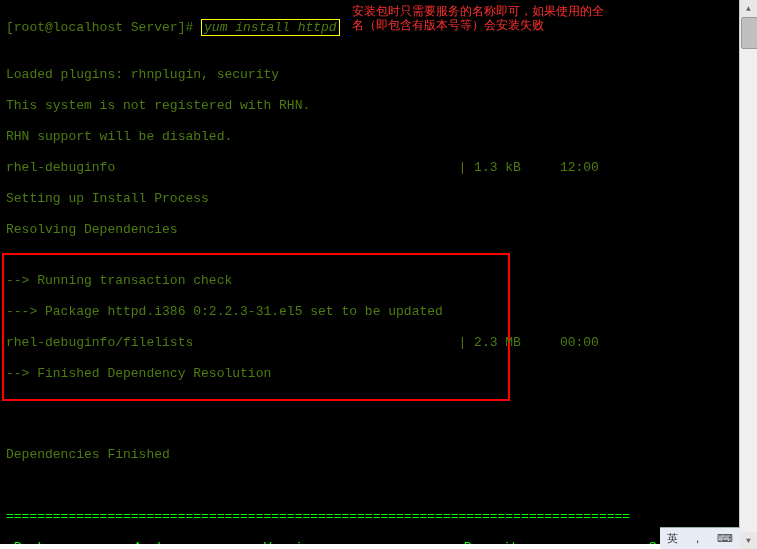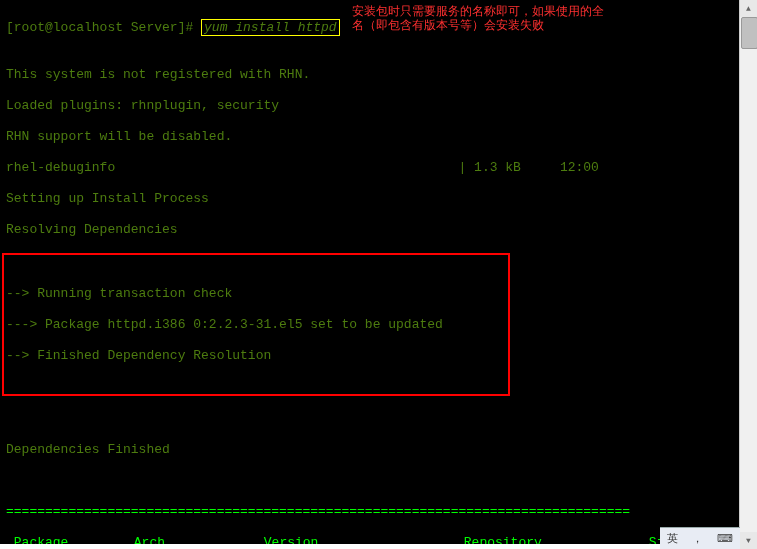--- a/index.html
+++ b/index.html
@@ -62,21 +62,21 @@
   .scrollbar .arrow.up { top: 0; }
   .scrollbar .arrow.down { bottom: 0; }
 
   .white { color: #4d7c0f; }
   .brightgreen { color: #00ff00; }
   .yellow-highlight { border: 1px solid #ffff00; padding: 0 2px; display: inline-block; margin-top: -2px; font-style: italic; }
   .row { display: block; }
   .redbox {
     border: 2px solid #ff0000;
     margin-left: -4px;
-    padding: 15px 2px;
+    padding: 2px 2px;
   }
   .annot {
     position: absolute;
     color: #ff3030;
     font-family: "SimSun","Microsoft YaHei",sans-serif;
     font-size: 12px;
     line-height: 14px;
     white-space: normal;
   }
   .col { display: inline-block; }
@@ -95,29 +95,30 @@
     justify-content: space-around;
     color: #333;
   }
 </style>
 </head>
 <body>
 
 <div class="terminal">
 <span class="row"><span class="white">[root@localhost Server]# </span><span class="yellow-highlight white">yum install httpd</span></span>
 <div class="annot" style="top:4px;left:352px;width:260px">安装包时只需要服务的名称即可，如果使用的全名（即包含有版本号等）会安装失败</div>
+<span class="row white">Loaded plugins: rhnplugin, security</span>
 <span class="row white">This system is not registered with RHN.</span>
-<span class="row white">Loaded plugins: rhnplugin, security</span>
 <span class="row white">RHN support will be disabled.</span>
 <span class="row white">rhel-debuginfo                                            | 1.3 kB     12:00</span>
 <span class="row white">Setting up Install Process</span>
 <span class="row white">Resolving Dependencies</span>
 <div class="redbox" style="width:500px">
 <span class="row white">--&gt; Running transaction check</span>
 <span class="row white">---&gt; Package httpd.i386 0:2.2.3-31.el5 set to be updated</span>
+<span class="row white">rhel-debuginfo/filelists                                  | 2.3 MB     00:00</span>
 <span class="row white">--&gt; Finished Dependency Resolution</span>
 </div>
 <span class="row"> </span>
 <span class="row white">Dependencies Finished</span>
 <span class="row"> </span>
 <span class="row brightgreen">================================================================================</span>
 <span class="row brightgreen"> <span class="col" style="width:120px">Package</span><span class="col" style="width:130px">Arch</span><span class="col" style="width:200px">Version</span><span class="col" style="width:185px">Repository</span><span class="col">Size</span></span>
 
 
 

